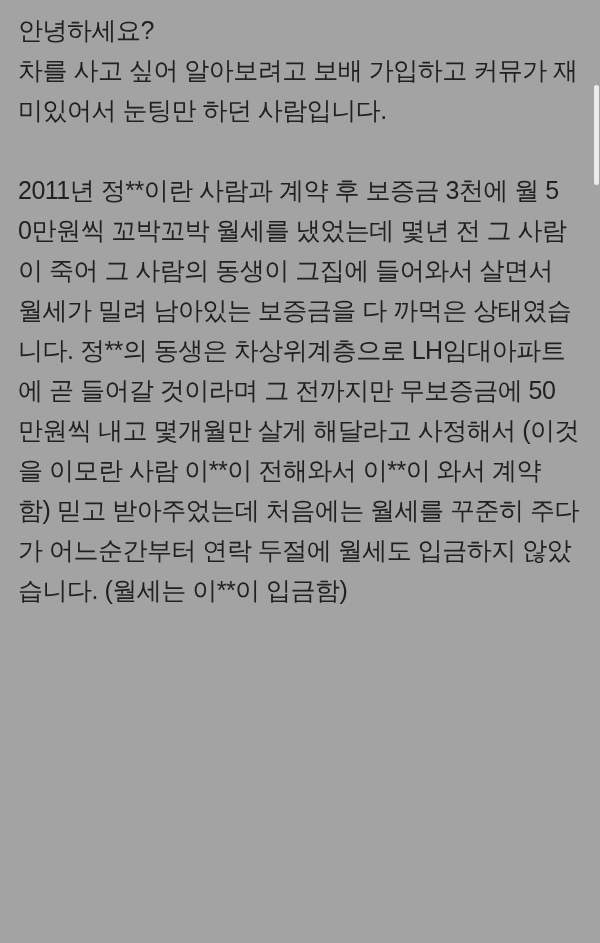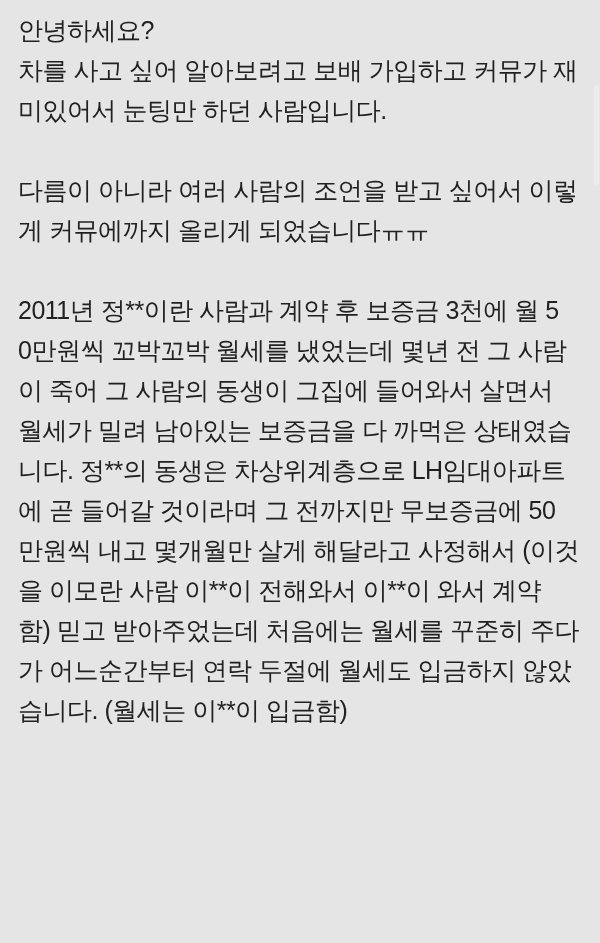--- a/index.html
+++ b/index.html
@@ -10,21 +10,21 @@
     width: 600px;
     height: 943px;
     background: #ffffff;
     overflow: hidden;
     font-family: "Liberation Sans", "DejaVu Sans", sans-serif;
   }
   .screen {
     position: relative;
     width: 600px;
     height: 943px;
-    background: #e5e5e5;
+    background: #a3a3a3;
   }
   .post-body {
     box-sizing: border-box;
     padding: 10px 14px 0 18px;
     font-size: 25px;
     line-height: 40px;
     color: #212121;
     letter-spacing: -0.5px;
   }
   .para {
@@ -46,22 +46,20 @@
   }
 </style>
 </head>
 <body>
 
 <div class="screen">
   <div class="post-body">
       <p class="para">안녕하세요?
 차를 사고 싶어 알아보려고 보배 가입하고 커뮤가 재
 미있어서 눈팅만 하던 사람입니다.</p>
-      <p class="para">다름이 아니라 여러 사람의 조언을 받고 싶어서 이렇
-게 커뮤에까지 올리게 되었습니다ㅠㅠ</p>
       <p class="para">2011년 정**이란 사람과 계약 후 보증금 3천에 월 5
 0만원씩 꼬박꼬박 월세를 냈었는데 몇년 전 그 사람
 이 죽어 그 사람의 동생이 그집에 들어와서 살면서
 월세가 밀려 남아있는 보증금을 다 까먹은 상태였습
 니다. 정**의 동생은 차상위계층으로 LH임대아파트
 에 곧 들어갈 것이라며 그 전까지만 무보증금에 50
 만원씩 내고 몇개월만 살게 해달라고 사정해서 (이것
 을 이모란 사람 이**이 전해와서 이**이 와서 계약
 함) 믿고 받아주었는데 처음에는 월세를 꾸준히 주다
 가 어느순간부터 연락 두절에 월세도 입금하지 않았

